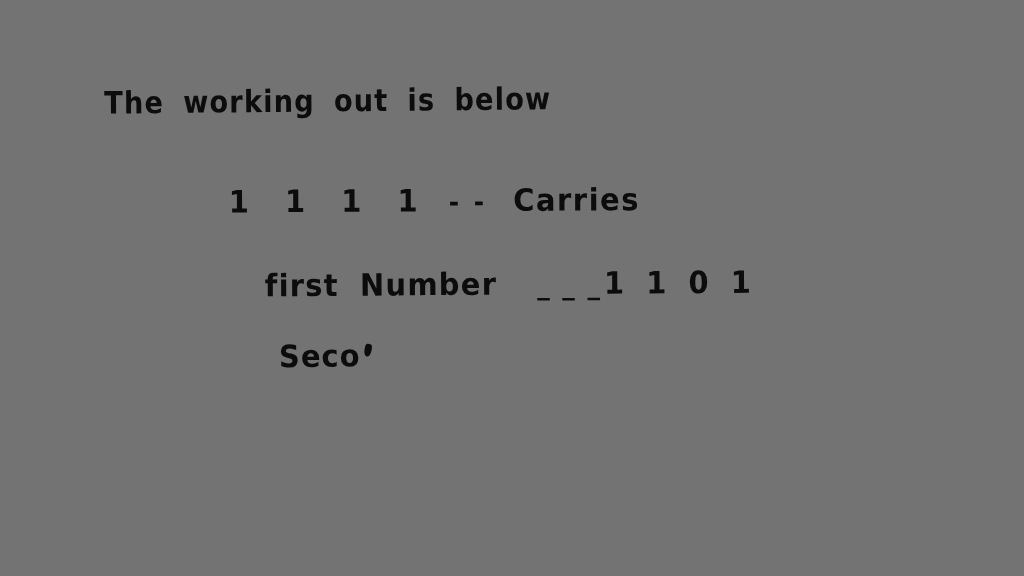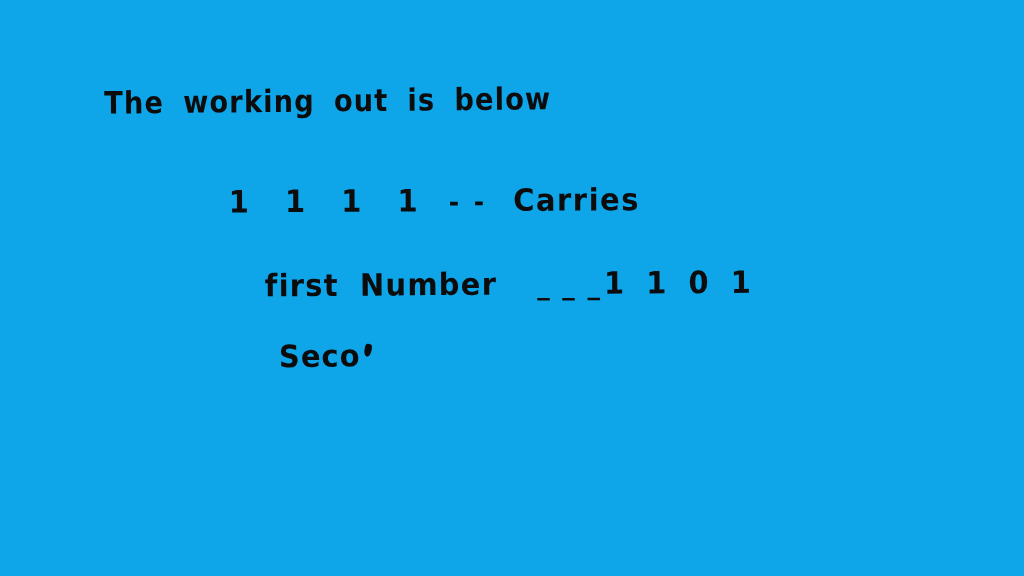--- a/index.html
+++ b/index.html
@@ -12,21 +12,21 @@
     height: 576px;
     background: #ffffff;
     font-family: "DejaVu Sans", sans-serif;
     overflow: hidden;
   }
 
   .page {
     position: relative;
     width: 1024px;
     height: 576px;
-    background: #0ea5e9;
+    background: #737373;
   }
 
   
   .hand {
     position: absolute;
     white-space: pre;
     color: #0c0c0c;
     font-family: "DejaVu Sans", sans-serif;
     font-weight: 700;
     -webkit-font-smoothing: antialiased;

